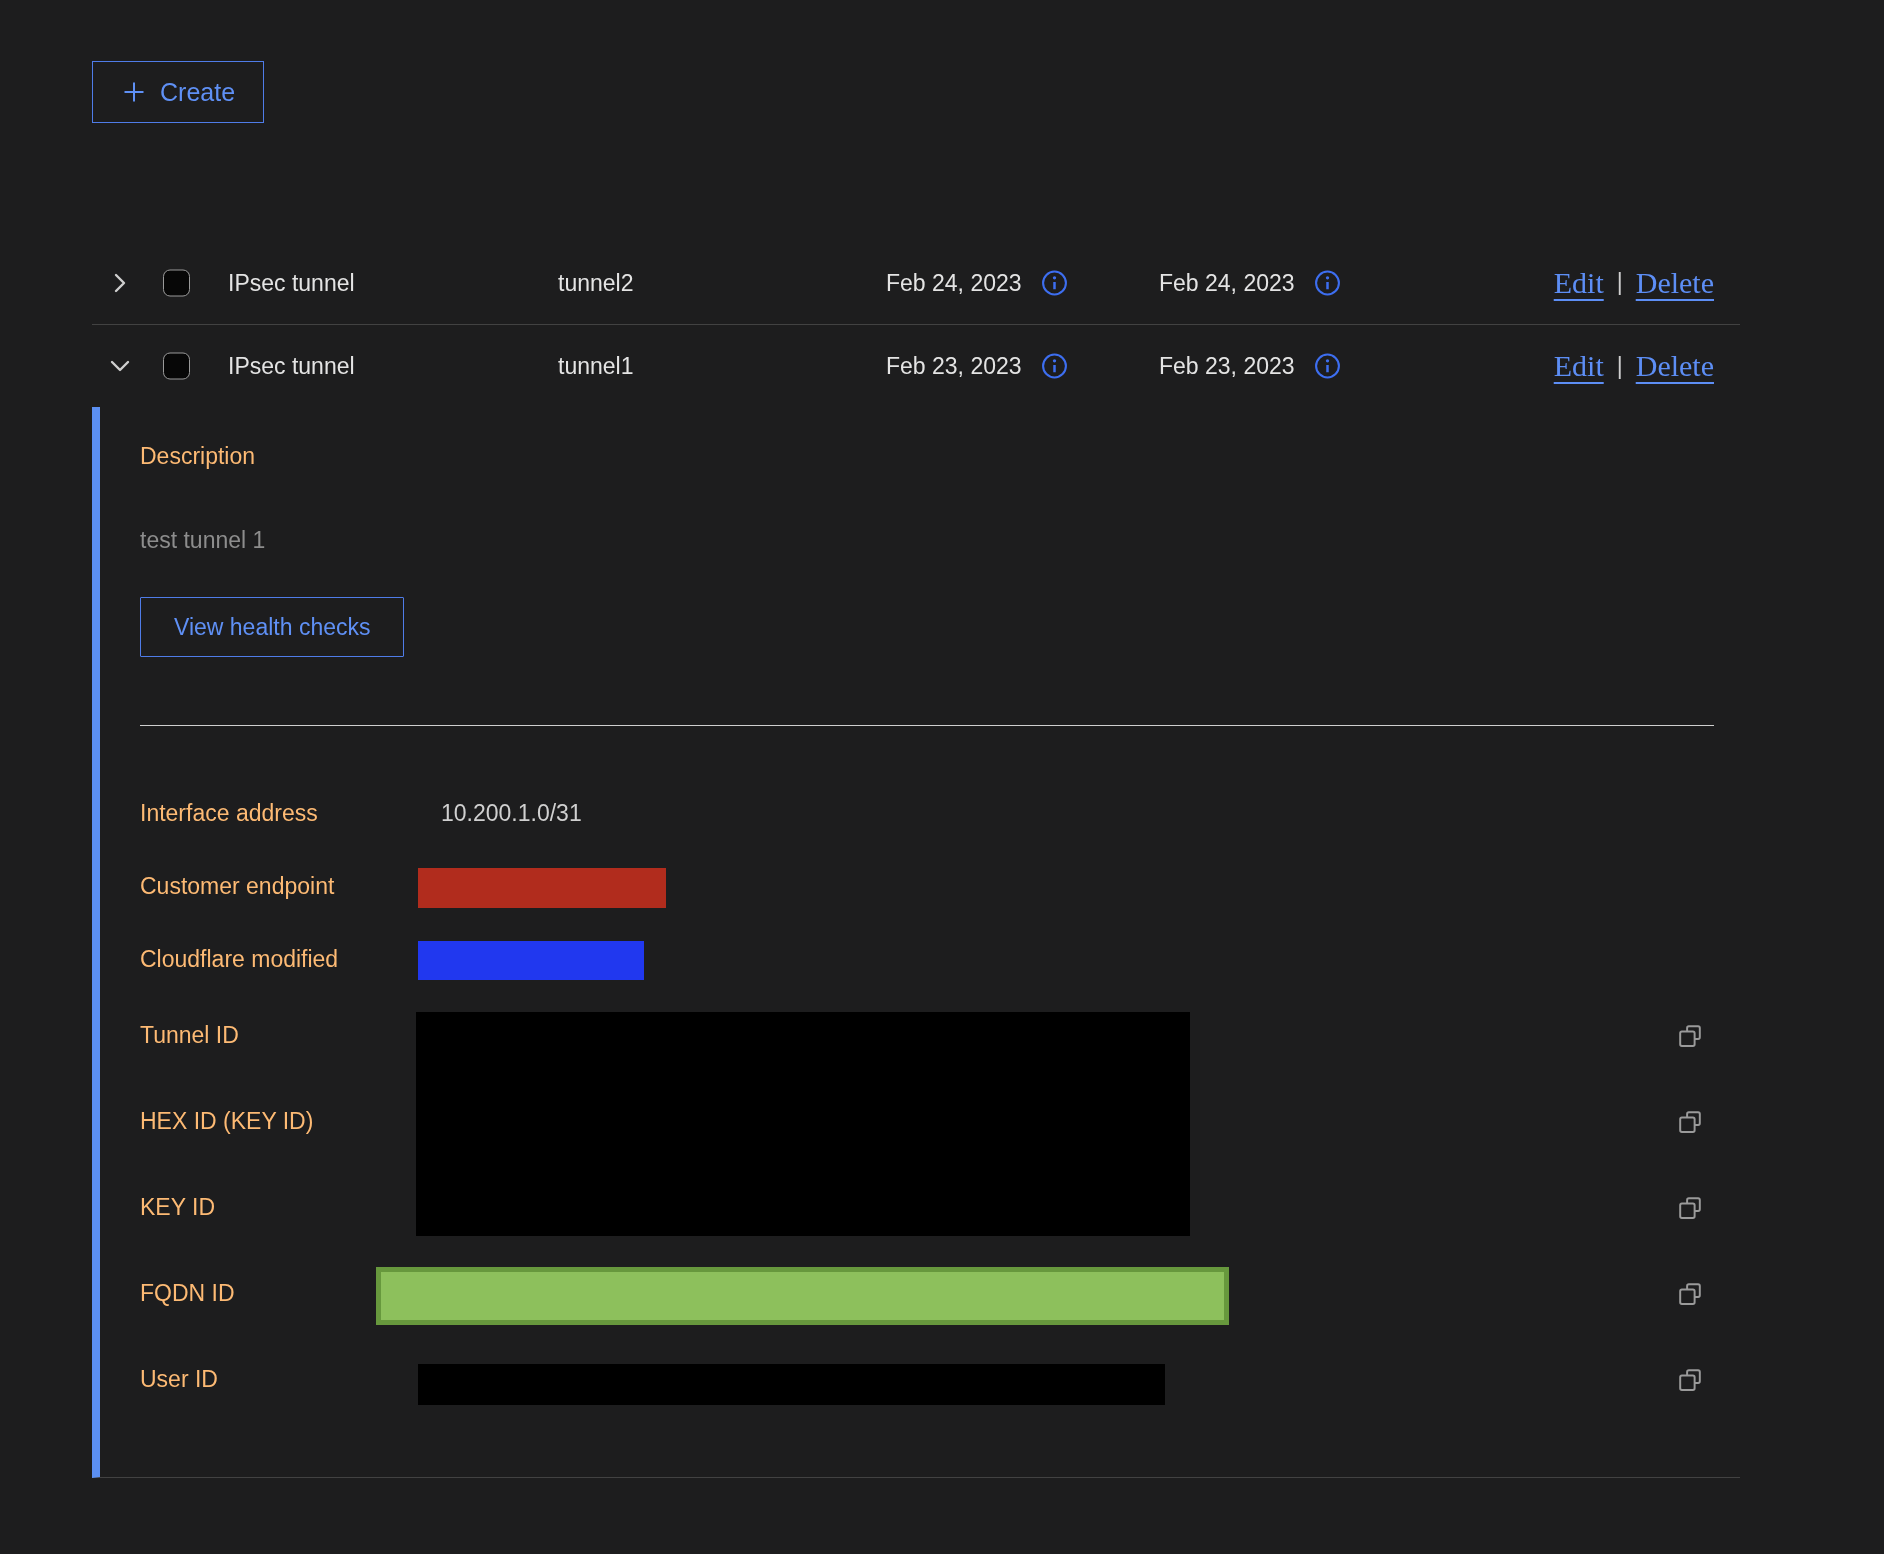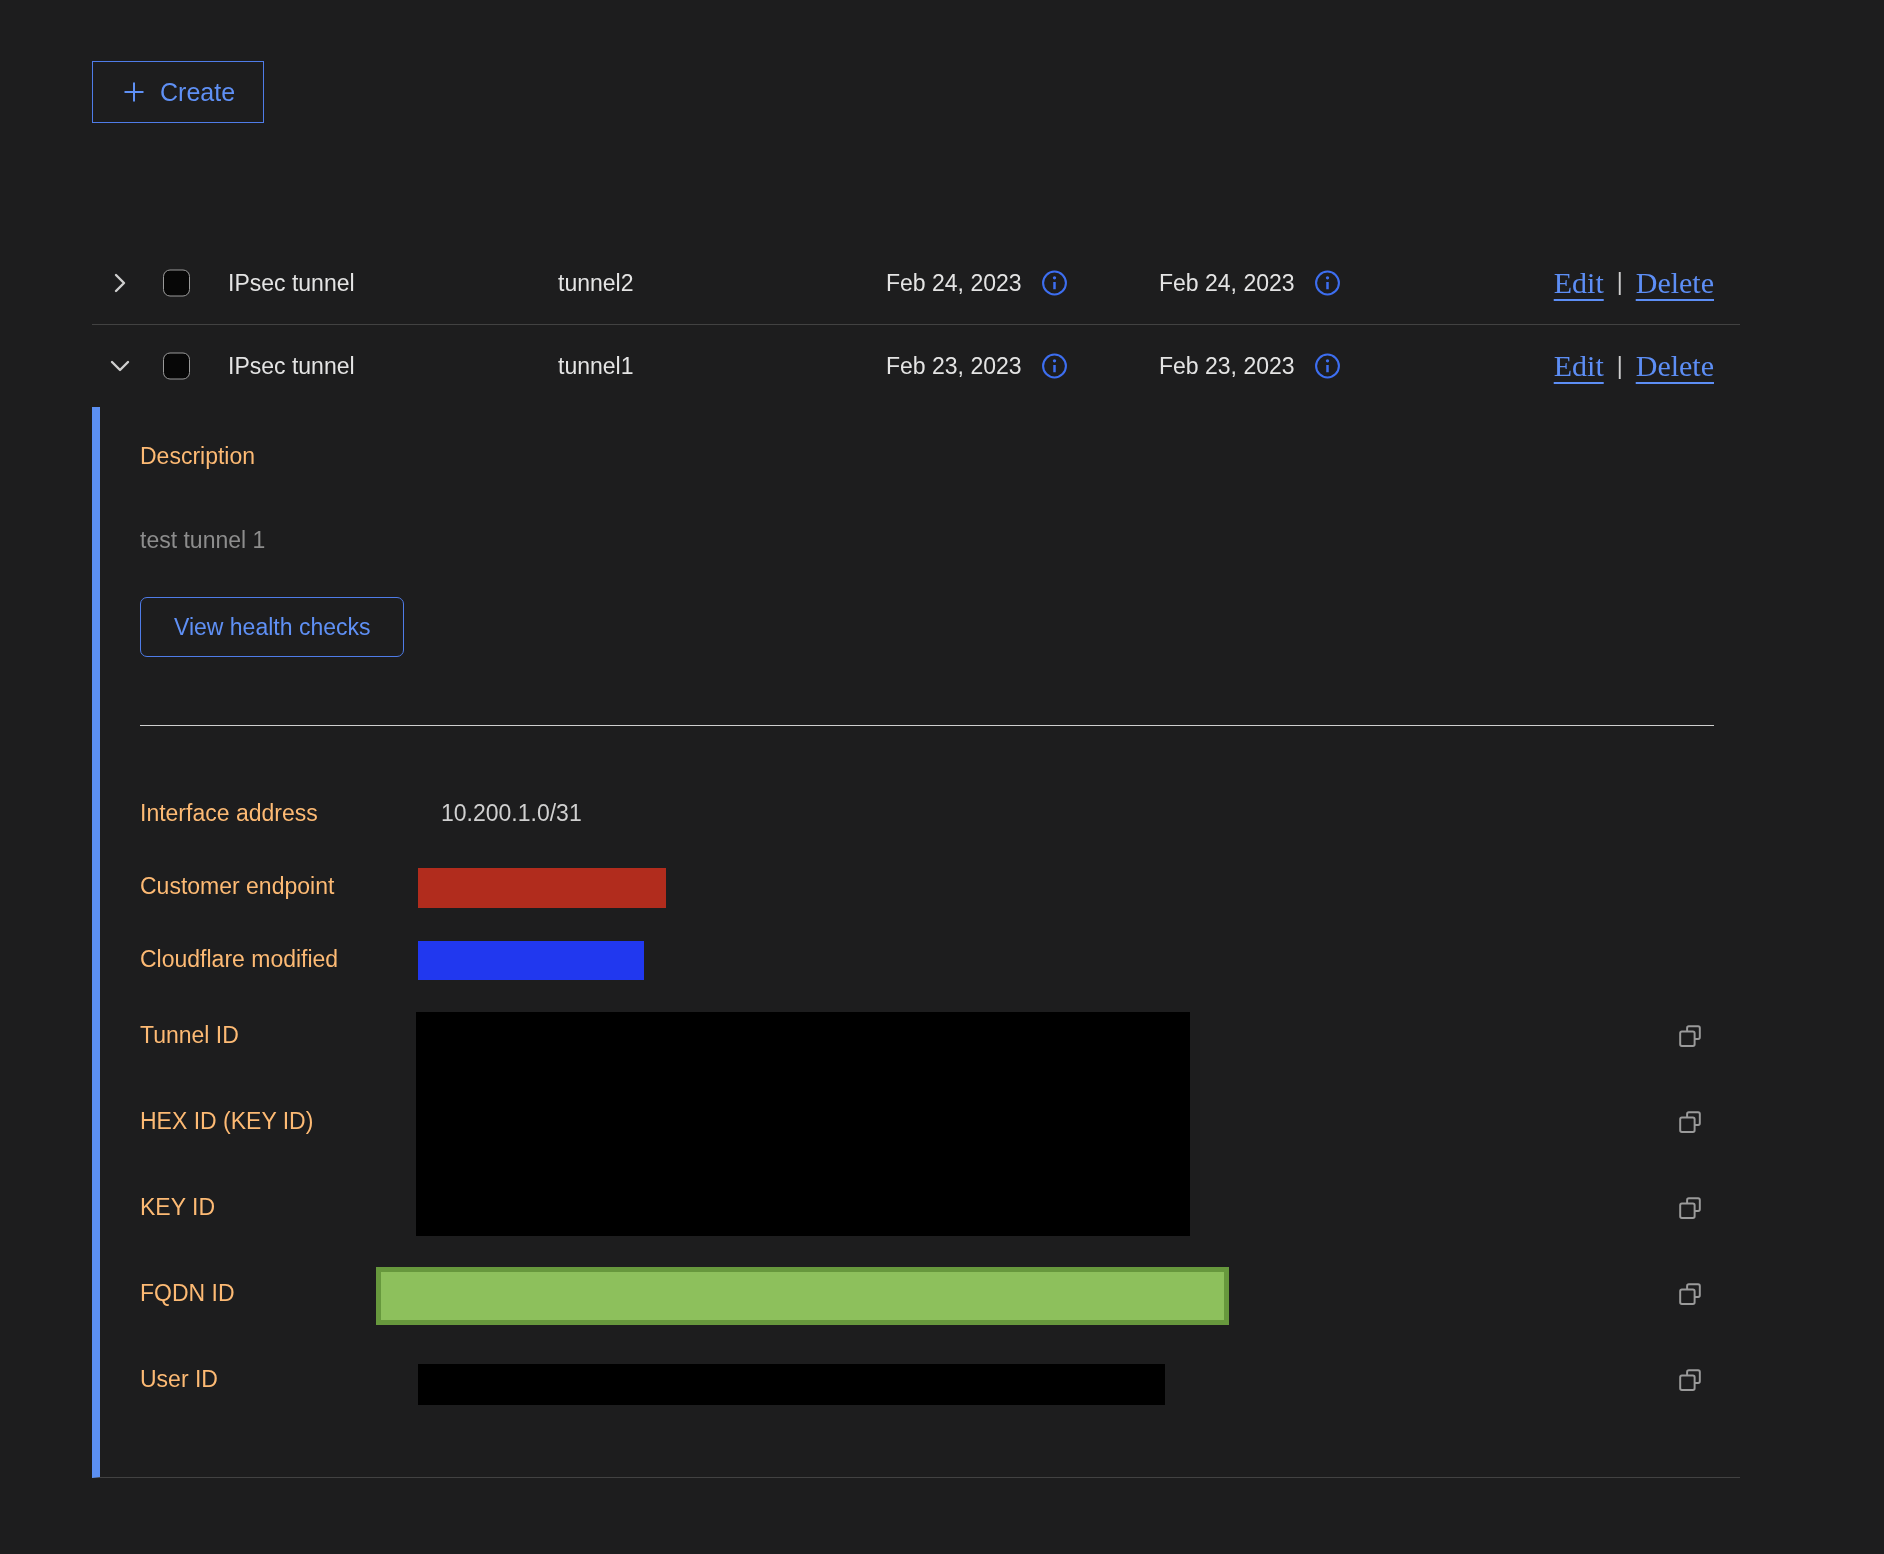--- a/index.html
+++ b/index.html
@@ -65,21 +65,21 @@
     position: absolute; left: 92px; top: 407px;
     width: 1648px; height: 1071px;
     border-left: 8px solid #5b8ff2;
     border-bottom: 1px solid #424242;
   }
   .desc-label { position: absolute; left: 40px; top: 36px; font-size: 23px; color: #fdba74; }
   .desc-value { position: absolute; left: 40px; top: 120px; font-size: 23px; color: #8d8d8d; }
   .health-btn {
     position: absolute; left: 40px; top: 190px; height: 60px;
     padding: 0 33px; display: inline-flex; align-items: center;
-    background: transparent; border: 1px solid #4f7ce8; border-radius: 7px;
+    background: transparent; border: 1px solid #4f7ce8; border-radius: 1px;
     color: #5f90f5; font-size: 23px; cursor: pointer;
     font-family: "Liberation Sans", sans-serif;
   }
   .divider { position: absolute; left: 40px; top: 318px; width: 1574px; height: 1px; background: #cfcfcf; }
 
   .d-label { position: absolute; left: 40px; font-size: 23px; color: #fdba74; white-space: nowrap; }
   .lab-interface { top: 393px; }
   .val-interface { position: absolute; left: 341px; top: 393px; font-size: 23px; color: #d0d0d0; }
   .lab-customer { top: 466px; }
   .lab-cloudflare { top: 539px; }

